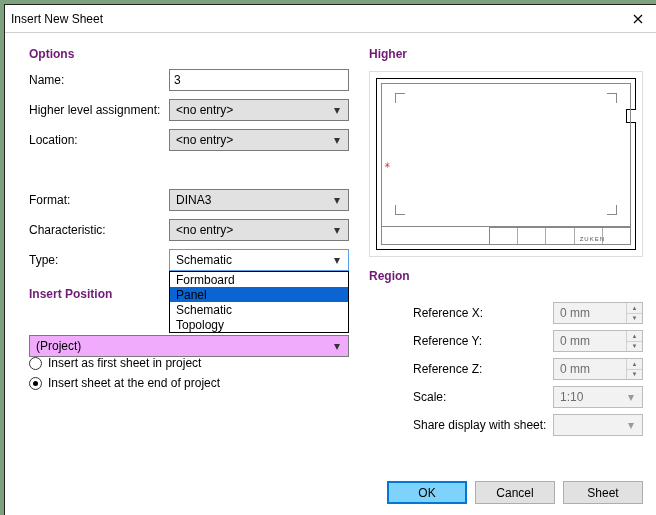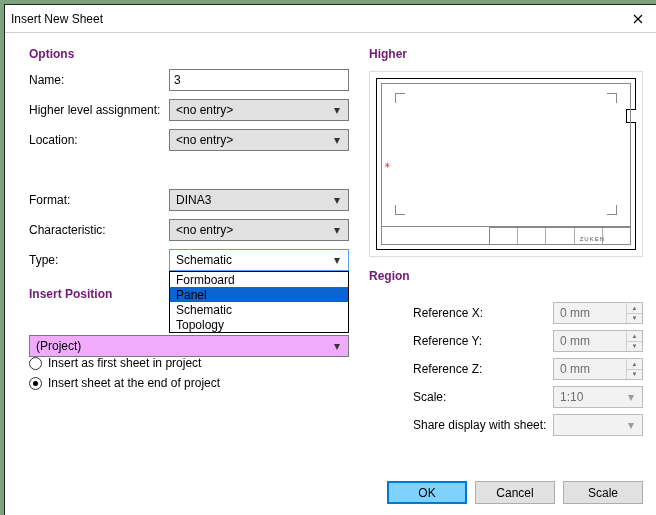--- a/index.html
+++ b/index.html
@@ -285,17 +285,17 @@
     </div>
 
     <div class="footer-btns">
       <div class="btn default">
           <span>OK</span>
         </div>
       <div class="btn">
           <span>Cancel</span>
         </div>
       <div class="btn">
-          <span>Scale</span>
+          <span>Sheet</span>
         </div>
     </div>
   </div>
 </div>
 
 </body></html>

